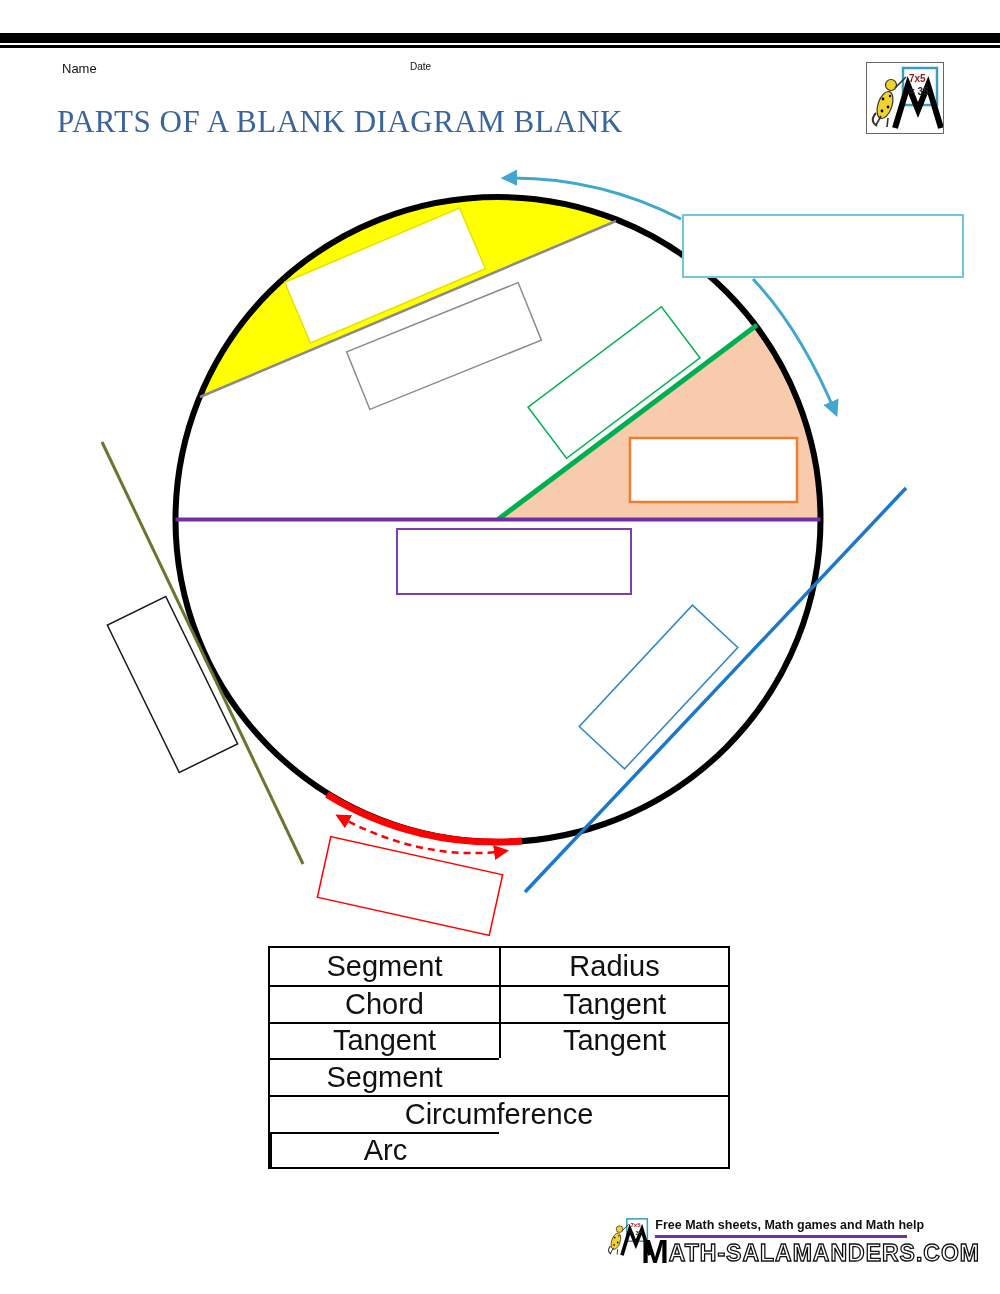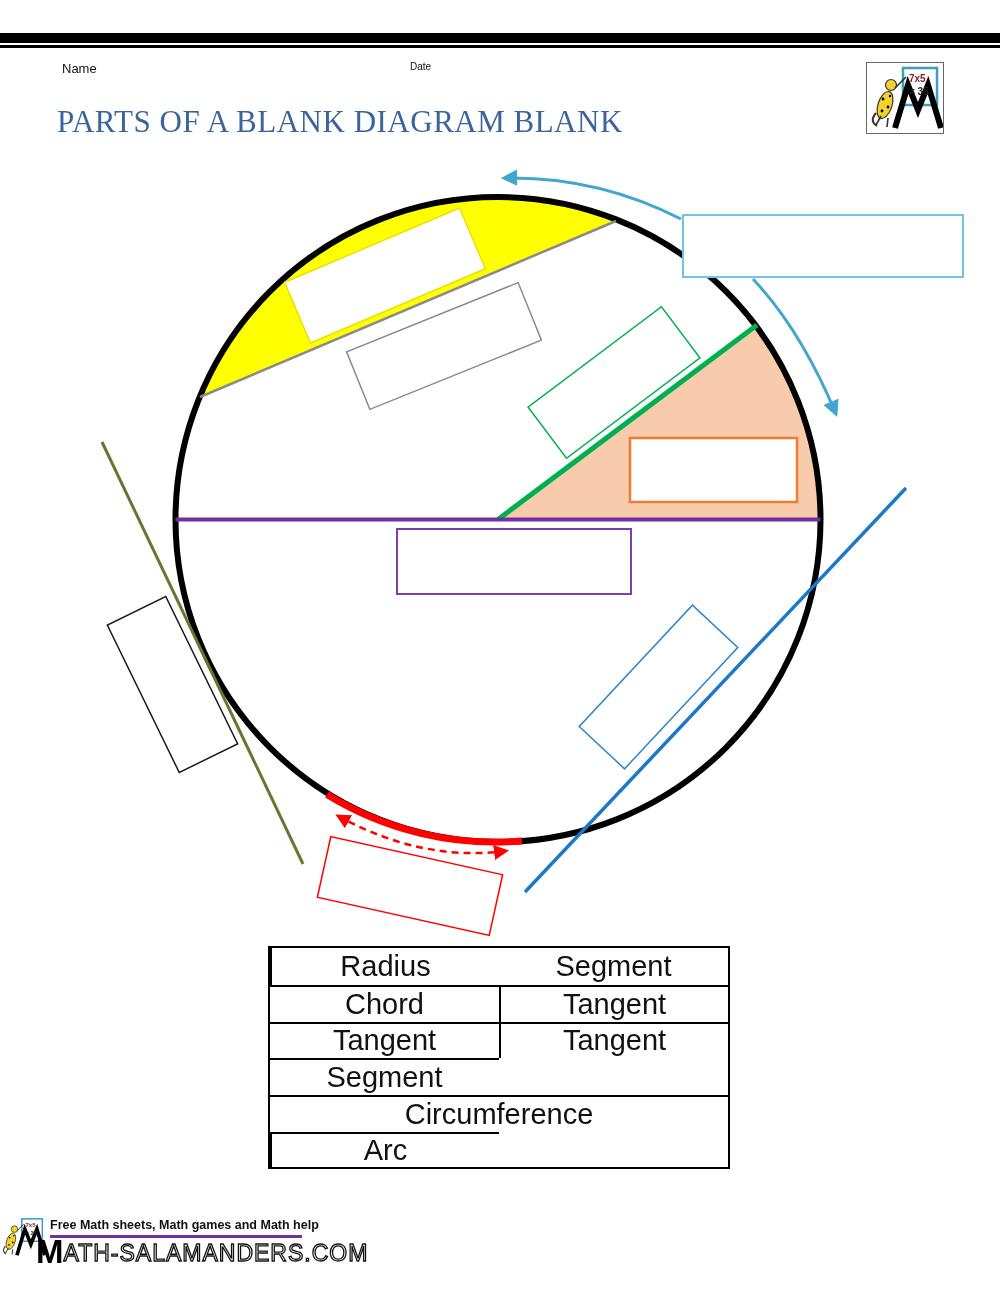--- a/index.html
+++ b/index.html
@@ -16,29 +16,29 @@
   
   .word-bank{position:absolute;left:268px;top:946px;width:462px;height:223px;
              border:2px solid #000;box-sizing:border-box;display:grid;
              grid-template-columns:1fr 1fr;grid-template-rows:repeat(5,1fr);}
   .wb-cell{display:flex;align-items:center;justify-content:center;font-size:29px;color:#111;
            border-top:2px solid #000;box-sizing:border-box;}
   .wb-cell.r1{border-top:none;}
   .wb-cell.c2{border-left:2px solid #000;}
   .wb-cell.full{grid-column:1 / 3;}
   
-  .footer{position:absolute;left:0;top:1212px;width:980px;display:flex;justify-content:flex-start;}
+  .footer{position:absolute;left:0;top:1212px;width:980px;display:flex;justify-content:flex-end;}
   .footer-inner{display:flex;align-items:flex-start;}
   .footer-logo{width:46px;height:50px;margin-right:4px;}
   .footer-col{display:flex;flex-direction:column;}
   .tagline{font-size:12.5px;font-weight:bold;color:#111;margin-top:6px;}
   .purple-rule{height:3px;background:#7030A0;margin-top:3px;width:252px;}
   .site-line{display:flex;align-items:flex-end;margin-top:1px;margin-left:-14px;}
   .site-m{font-size:33px;line-height:26px;font-weight:bold;color:#000;}
-  .site-rest{font-size:23px;line-height:24px;font-weight:normal;color:#fff;
+  .site-rest{font-size:23px;line-height:24px;font-weight:bold;color:#fff;
              -webkit-text-stroke:1.3px #111;letter-spacing:1px;}
 </style>
 </head>
 <body>
 
 <div class="page">
 
   <div class="topbar1"></div>
   <div class="topbar2"></div>
 
@@ -104,22 +104,22 @@
     <rect x="90.5" y="652" width="164" height="65" transform="rotate(64 172.5 684.5)" fill="#fff" stroke="#1A1A1A" stroke-width="1.5"></rect>
     <rect x="322" y="855" width="176" height="62" transform="rotate(12.5 410 886)" fill="#fff" stroke="#FF0000" stroke-width="1.5"></rect>
     <rect x="683" y="215" width="280" height="62" fill="#fff" stroke="#74C4DE" stroke-width="2"></rect>
 
     <path d="M 681 219 Q 597 176 504 178" fill="none" stroke="#41A7CE" stroke-width="3" marker-end="url(#ahBlue)"></path>
     <path d="M 753 279 Q 801 330 836 414" fill="none" stroke="#41A7CE" stroke-width="3" marker-end="url(#ahBlue)"></path>
     <path d="M 338 816 Q 422 862 506 851" fill="none" stroke="#FF0000" stroke-width="2.5" stroke-dasharray="7 5" marker-start="url(#ahRed)" marker-end="url(#ahRed)"></path>
   </svg>
 
   <div class="word-bank">
+    <div class="wb-cell r1">Segment</div>
     <div class="wb-cell r1 c2">Radius</div>
-    <div class="wb-cell r1">Segment</div>
     <div class="wb-cell">Chord</div>
     <div class="wb-cell c2">Tangent</div>
     <div class="wb-cell">Tangent</div>
     <div class="wb-cell c2">Tangent</div>
     <div class="wb-cell">Segment</div>
     <div class="wb-cell full">Circumference</div>
     <div class="wb-cell c2">Arc</div>
   </div>
 
   <div class="footer">

